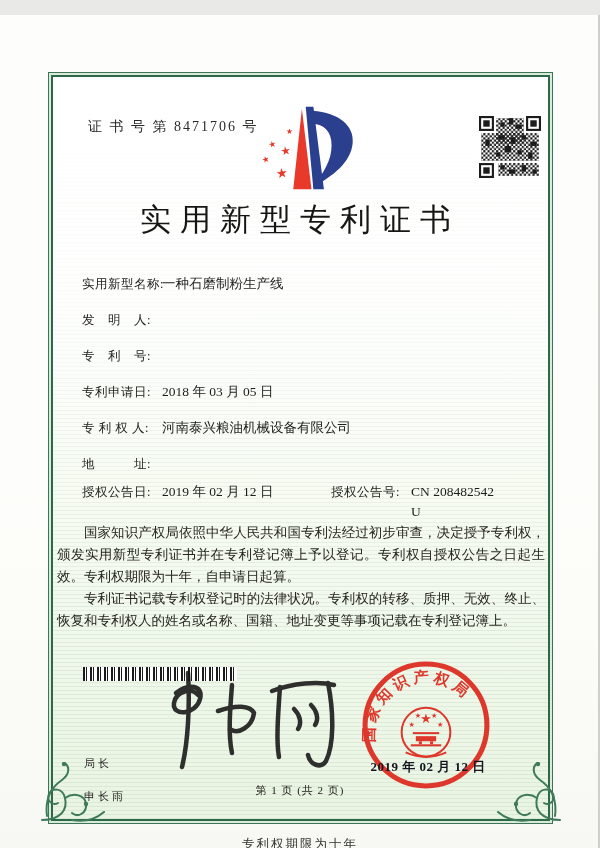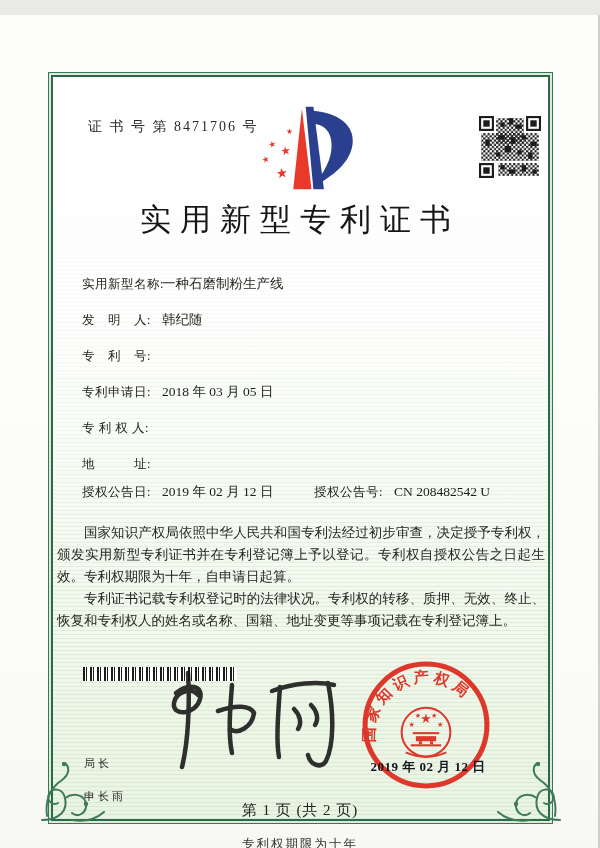--- a/index.html
+++ b/index.html
@@ -26,34 +26,34 @@
   }
   .abs{position:absolute;}
   .cert-no{left:88px;top:103px;font-size:14px;letter-spacing:2px;color:#2a2a28;}
   .title{left:0;right:0;top:184px;text-align:center;font-size:31px;font-weight:normal;
          letter-spacing:9px;color:#161614;}
   .fields{left:82px;top:259px;width:424px;font-size:13.5px;line-height:20px;}
   .frow{display:flex;margin-bottom:16px;}
   .frow.addr{margin-bottom:8px;flex-direction:column;}
   .flabel{width:78px;flex:none;font-size:12.5px;letter-spacing:.5px;white-space:nowrap;color:#24241f;}
   .fvalue{flex:1;padding-left:2px;color:#1d1d19;}
-  .grant{display:flex;margin-top:2px;}
+  .grant{display:flex;margin-top:2px;gap:17px;}
   .grant .pair{display:flex;}
   .grant .pair.first{width:232px;flex:none;}
   .paras{left:57px;top:507px;width:488px;font-size:13.5px;line-height:22px;
          text-align:justify;color:#26261f;}
   .paras p{margin:0;text-indent:2em;}
   .barcode{left:83px;top:652px;width:154px;height:14px;
     background:repeating-linear-gradient(90deg,#1b1b1b 0 2px,#fff 2px 3px,#1b1b1b 3px 4px,#fff 4px 7px,#1b1b1b 7px 9px,#fff 9px 10px,#1b1b1b 10px 11px,#fff 11px 14px);}
   .signer{left:84px;top:732px;font-size:11px;line-height:33px;letter-spacing:3px;color:#23231f;}
   .sig{left:148px;top:650px;}
   .seal{left:360px;top:644px;}
   .seal-date{left:356px;top:743px;width:144px;text-align:center;font-size:13px;
              font-weight:bold;color:#14141e;letter-spacing:.5px;z-index:5;}
-  .page-num{left:0;right:0;top:786px;text-align:center;font-size:15px;letter-spacing:1px;color:#22221e;}
+  .page-num{left:0;right:0;top:768px;text-align:center;font-size:11px;letter-spacing:1px;color:#22221e;}
   .back-note{left:0;right:0;top:821px;text-align:center;font-size:12.5px;letter-spacing:2px;color:#33332e;}
   .orn-l{left:38px;top:747px;}
   .orn-r{left:494px;top:747px;transform:scaleX(-1);}
   .logo{left:253px;top:84px;}
   .qr{left:479px;top:101px;}
 </style>
 </head>
 <body>
 
 <div class="page">
@@ -125,31 +125,31 @@
 
   <div class="abs title">实用新型专利证书</div>
 
   <div class="abs fields">
     <div class="frow">
       <span class="flabel">实用新型名称:</span>
       <span class="fvalue">一种石磨制粉生产线</span>
     </div>
     <div class="frow">
       <span class="flabel">发　明　人:</span>
-      <span class="fvalue">韩纪随</span>
     </div>
     <div class="frow">
       <span class="flabel">专　利　号:</span>
     </div>
     <div class="frow">
       <span class="flabel">专利申请日:</span>
       <span class="fvalue">2018 年 03 月 05 日</span>
     </div>
     <div class="frow">
       <span class="flabel">专 利 权 人:</span>
+      <span class="fvalue">河南泰兴粮油机械设备有限公司</span>
     </div>
     <div class="frow addr">
       <span class="flabel">地　　　址:</span>
     </div>
     <div class="grant">
       <span class="pair first">
         <span class="flabel">授权公告日:</span>
         <span class="fvalue">2019 年 02 月 12 日</span>
       </span>
       <span class="pair">

